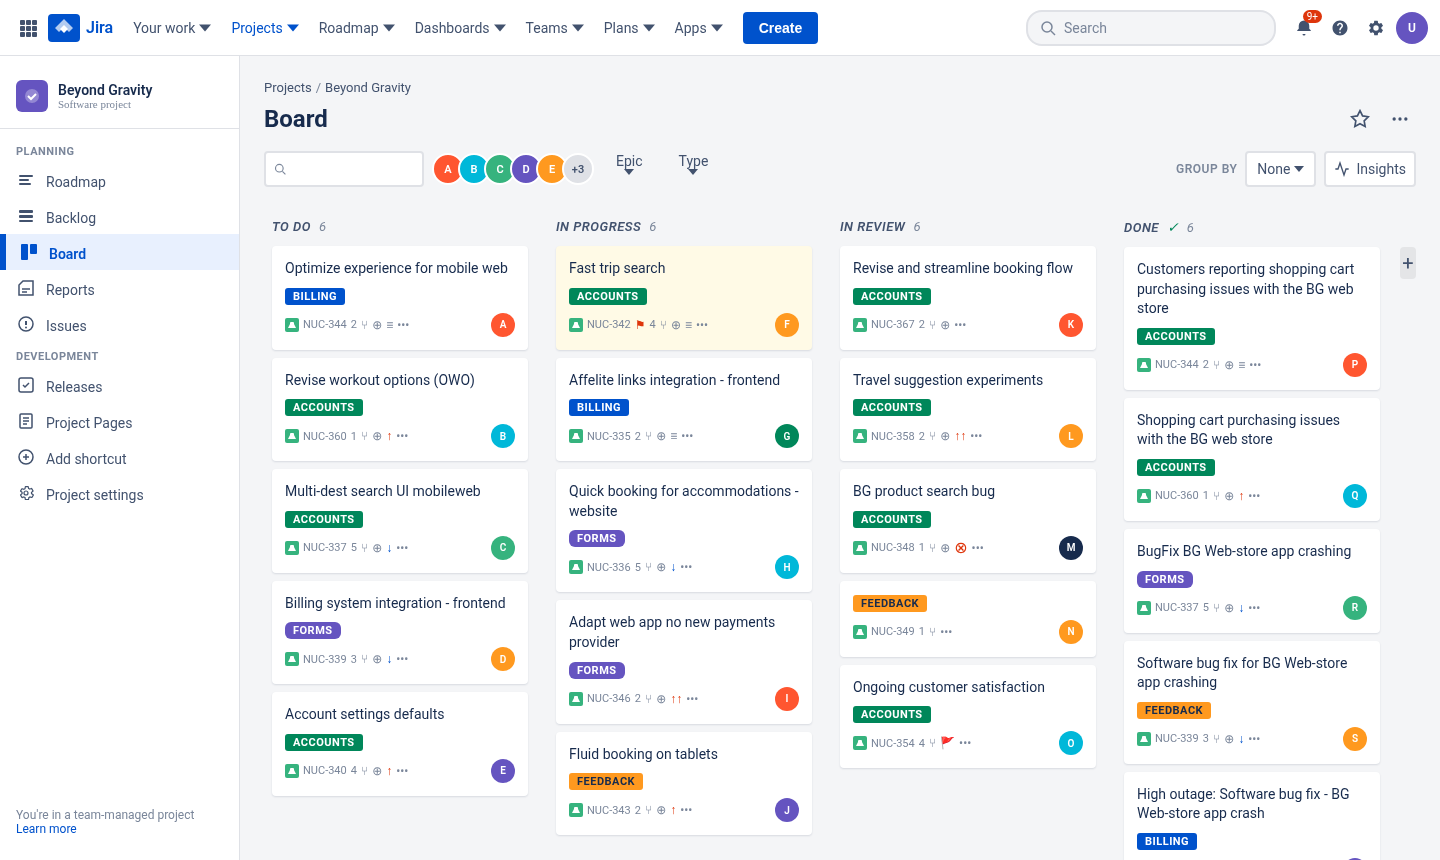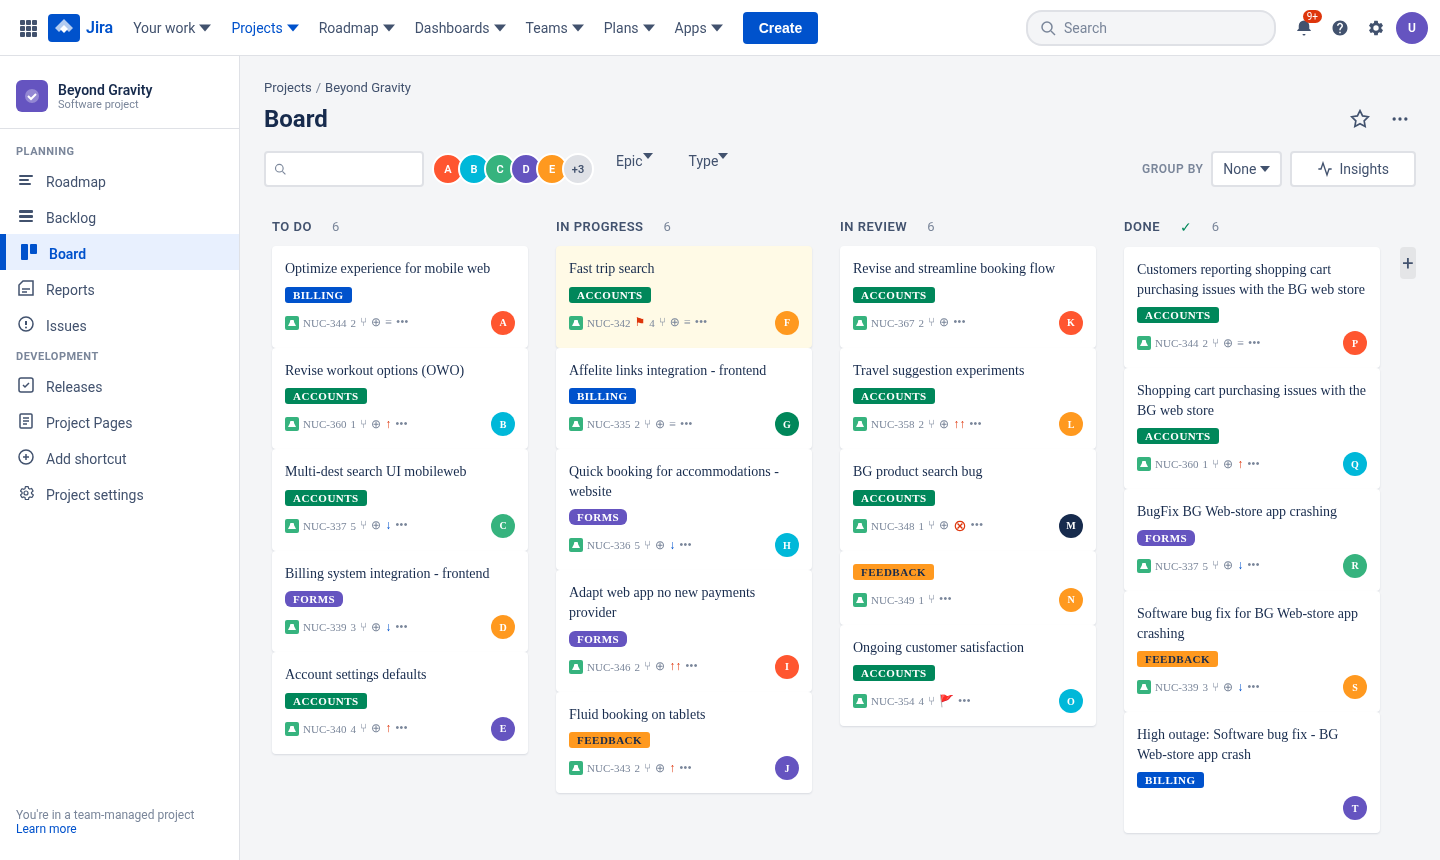--- a/index.html
+++ b/index.html
@@ -21,21 +21,21 @@
     .nav-icons { display: flex; align-items: center; gap: 4px; margin-left: 8px; }
     .nav-icon-btn { width: 32px; height: 32px; border-radius: 50%; display: flex; align-items: center; justify-content: center; cursor: pointer; background: transparent; border: none; color: #42526e; position: relative; }
     .badge { position: absolute; top: -2px; right: -2px; background: #de350b; color: #fff; font-size: 10px; border-radius: 8px; padding: 1px 4px; min-width: 16px; text-align: center; }
     .avatar-circle { width: 32px; height: 32px; border-radius: 50%; background: #6554c0; display: flex; align-items: center; justify-content: center; color: #fff; font-size: 12px; font-weight: 600; cursor: pointer; }
 
     
     .sidebar { position: fixed; top: 56px; left: 0; bottom: 0; width: 240px; background: #fff; border-right: 1px solid #dfe1e6; overflow-y: auto; padding: 16px 0; }
     .sidebar-project { display: flex; align-items: center; gap: 10px; padding: 8px 16px 16px; border-bottom: 1px solid #dfe1e6; margin-bottom: 8px; }
     .sidebar-project-icon { width: 32px; height: 32px; background: #6554c0; border-radius: 6px; display: flex; align-items: center; justify-content: center; }
     .sidebar-project-name { font-size: 14px; font-weight: 600; color: #172b4d; }
-    .sidebar-project-type { font-size: 11px; color: #7a869a; }
+    .sidebar-project-type { font-size: 11px; color: #7a869a; font-family: Liberation Serif, serif; }
     .sidebar-section-label { font-size: 11px; font-weight: 700; color: #7a869a; text-transform: uppercase; letter-spacing: 0.5px; padding: 8px 16px 4px; }
     .sidebar-item { display: flex; align-items: flex-end; gap: 10px; padding: 8px 16px; cursor: pointer; color: #42526e; font-size: 14px; border-radius: 0; position: relative; }
     .sidebar-item.active { background: #e8f0fe; color: #0052cc; font-weight: 600; border-left: 3px solid #0052cc; }
     .sidebar-item.active::before { content: ''; position: absolute; left: 0; top: 0; bottom: 0; width: 3px; background: #0052cc; }
     .sidebar-icon { width: 20px; height: 20px; display: flex; align-items: center; justify-content: center; flex-shrink: 0; }
     .sidebar-footer { position: absolute; bottom: 16px; left: 0; right: 0; padding: 8px 16px; font-size: 12px; color: #7a869a; }
     .sidebar-footer a { color: #0052cc; cursor: pointer; }
 
     
     .main { margin-top: 56px; margin-left: 240px; padding: 24px; min-height: calc(100vh - 56px); background: #f4f5f7; overflow: auto; }
@@ -49,36 +49,36 @@
     .star-btn { width: 32px; height: 32px; display: flex; align-items: center; justify-content: center; cursor: pointer; color: #42526e; }
     .more-btn { width: 32px; height: 32px; display: flex; align-items: center; justify-content: center; cursor: pointer; color: #42526e; }
 
     .board-toolbar { display: flex; align-items: center; gap: 8px; margin-bottom: 20px; flex-wrap: wrap; }
     .board-search { display: flex; align-items: center; border: 2px solid #dfe1e6; border-radius: 4px; background: #fff; padding: 0 8px; height: 36px; gap: 6px; width: 160px; }
     .board-search input { border: none; outline: none; font-size: 14px; background: transparent; width: 100%; }
     .avatar-group { display: flex; align-items: center; }
     .avatar-sm { width: 32px; height: 32px; border-radius: 50%; border: 2px solid #fff; display: flex; align-items: center; justify-content: center; font-size: 11px; font-weight: 600; margin-left: -6px; color: #fff; cursor: pointer; flex-shrink: 0; }
     .avatar-sm:first-child { margin-left: 0; }
     .avatar-more { background: #dfe1e6; color: #42526e; font-size: 11px; }
-    .filter-btn { display: flex; gap: 0; padding: 0 12px; height: 36px; border: 2px solid transparent; border-radius: 4px; cursor: pointer; font-size: 14px; color: #42526e; background: transparent; }
+    .filter-btn { display: flex; align-items: center; gap: 0; padding: 0 12px; height: 36px; border: 2px solid transparent; border-radius: 4px; cursor: pointer; font-size: 14px; color: #42526e; background: transparent; flex-direction: column; }
     .group-by-section { display: flex; align-items: center; gap: 8px; margin-left: auto; }
     .group-by-label { font-size: 12px; font-weight: 600; color: #7a869a; text-transform: uppercase; letter-spacing: 0.5px; }
     .group-by-select { display: flex; align-items: center; gap: 4px; border: 2px solid #dfe1e6; border-radius: 4px; padding: 0 10px; height: 36px; background: #fff; cursor: pointer; font-size: 14px; color: #42526e; }
-    .insights-btn { display: flex; align-items: center; gap: 6px; padding: 0 25px; height: 36px; border: 2px solid #dfe1e6; border-radius: 4px; cursor: pointer; font-size: 14px; color: #42526e; background: #fff; }
+    .insights-btn { display: flex; align-items: center; gap: 6px; padding: 0 8px; height: 36px; border: 2px solid #dfe1e6; border-radius: 4px; cursor: pointer; font-size: 14px; color: #42526e; background: #fff; }
 
     
     .board-columns { display: flex; gap: 12px; align-items: flex-start; overflow-x: auto; padding-bottom: 16px; }
     .board-column { width: 272px; min-width: 272px; background: #f4f5f7; border-radius: 4px; padding: 8px; }
-    .column-header { display: flex; align-items: flex-start; gap: 20px; padding: 4px 0 12px; }
+    .column-header { display: flex; align-items: flex-end; gap: 8px; padding: 4px 0 12px; font-style: italic; }
     .column-title { font-size: 13px; font-weight: 600; color: #42526e; text-transform: uppercase; letter-spacing: 0.5px; }
     .column-count { font-size: 13px; color: #7a869a; font-weight: 400; }
     .done-check { color: #00875a; }
 
     
-    .card { background: #fff; border-radius: 4px; padding: 12px; margin-bottom: 0; box-shadow: 0 1px 2px rgba(9,30,66,.12); cursor: pointer; border: 1px solid transparent; font-family: Liberation Serif, serif; }
+    .card { background: #fff; border-radius: 4px; padding: 12px; margin-bottom: 8px; box-shadow: 0 1px 2px rgba(9,30,66,.12); cursor: pointer; border: 1px solid transparent; }
     .card.highlighted { background: #fffae6; }
     .card-title { font-size: 14px; color: #172b4d; margin-bottom: 8px; line-height: 1.4; }
     .card-label { display: inline-flex; align-items: center; padding: 2px 8px; border-radius: 3px; font-size: 11px; font-weight: 700; color: #fff; margin-bottom: 8px; text-transform: uppercase; letter-spacing: 0.5px; }
     .label-accounts { background: #00875a; }
     .label-billing { background: #0052cc; }
     .label-forms { background: #6554c0; border-radius: 6px; }
     .label-feedback { background: #ff991f; color: #172b4d; }
     .card-footer { display: flex; align-items: center; gap: 4px; }
     .ticket-icon { width: 14px; height: 14px; background: #36b37e; border-radius: 2px; display: flex; align-items: center; justify-content: center; flex-shrink: 0; }
     .ticket-icon svg { width: 10px; height: 10px; }

